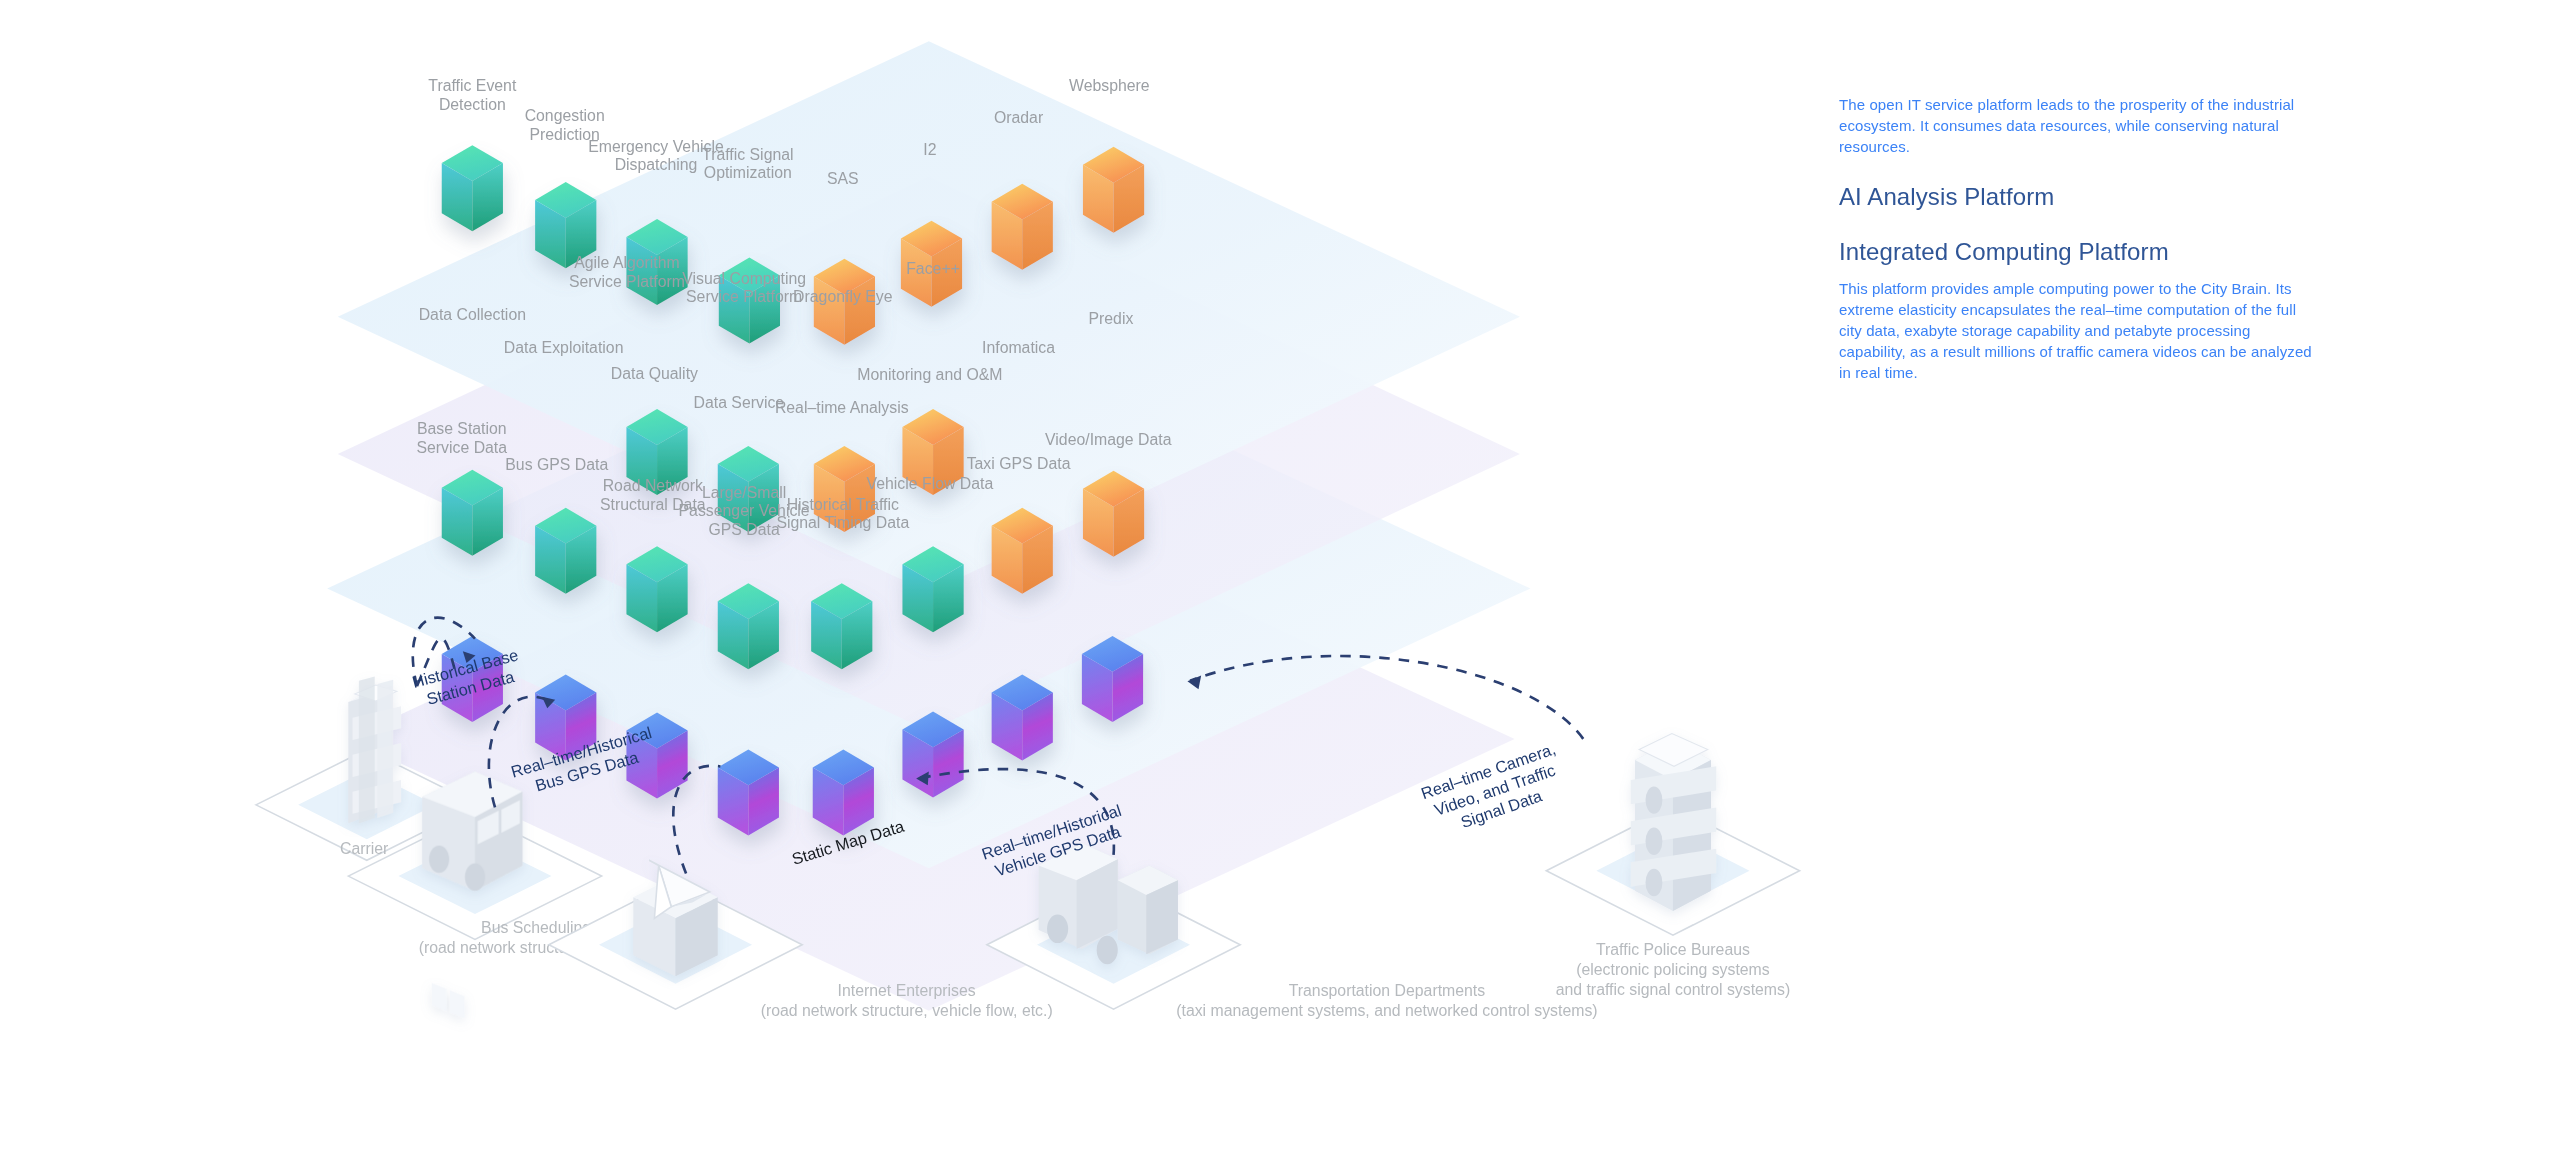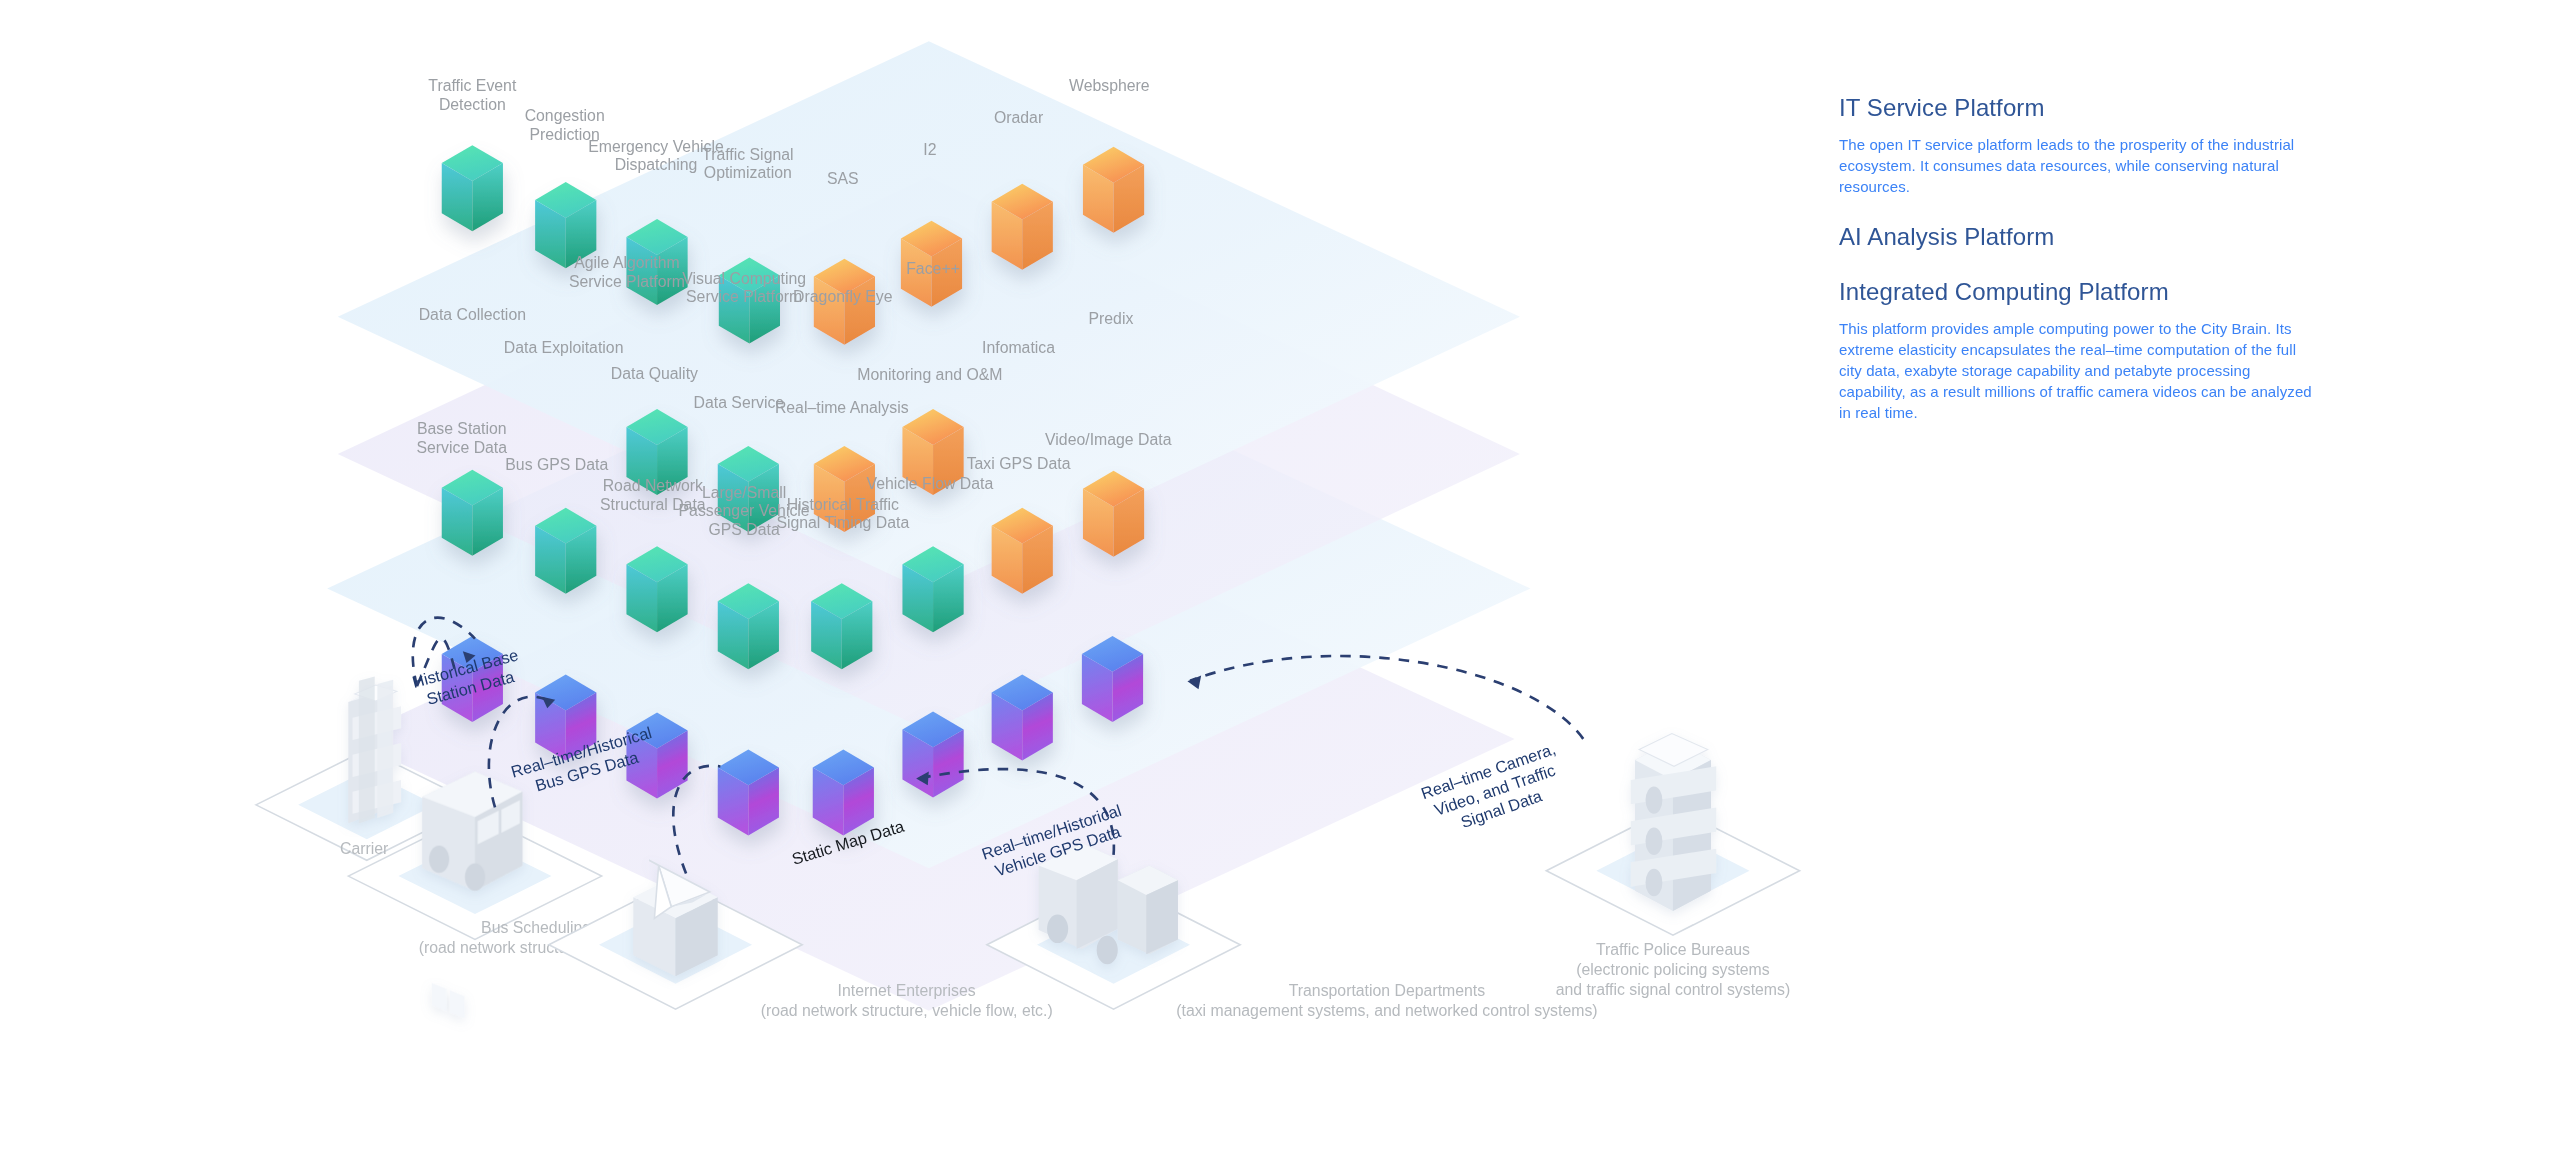--- a/index.html
+++ b/index.html
@@ -451,21 +451,20 @@
         <text class="flow-label" x="2830" y="1462">Real–time Camera,</text>
         <text class="flow-label" x="2830" y="1500">Video, and Traffic</text>
         <text class="flow-label" x="2830" y="1538">Signal Data</text>
       </g>
     </g>
   </svg>
 
   <div class="desc-col">
 
     <div class="desc-block">
-      <h2 class="desc-title">IT Service Platform</h2>
       <p class="desc-body">The open IT service platform leads to the prosperity of the industrial ecosystem. It consumes data resources, while conserving natural resources.</p>
     </div>
 
     <div class="desc-block">
       <h2 class="desc-title">AI Analysis Platform</h2>
     </div>
 
 
     <div class="desc-block">
       <h2 class="desc-title">Integrated Computing Platform</h2>

